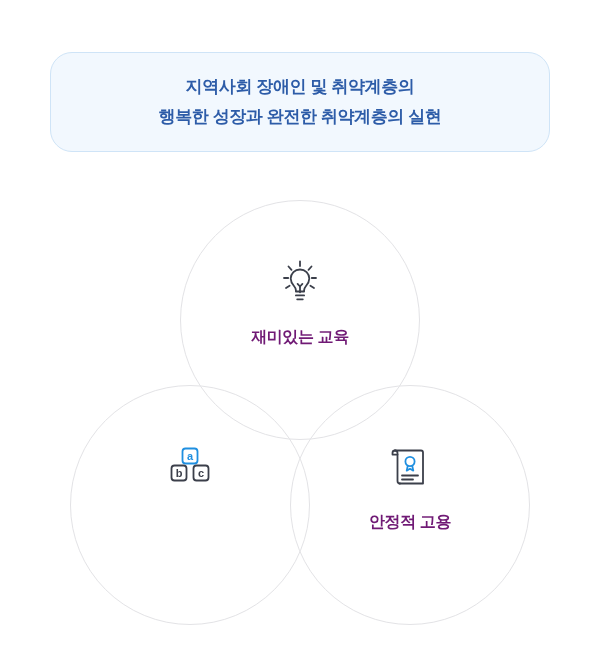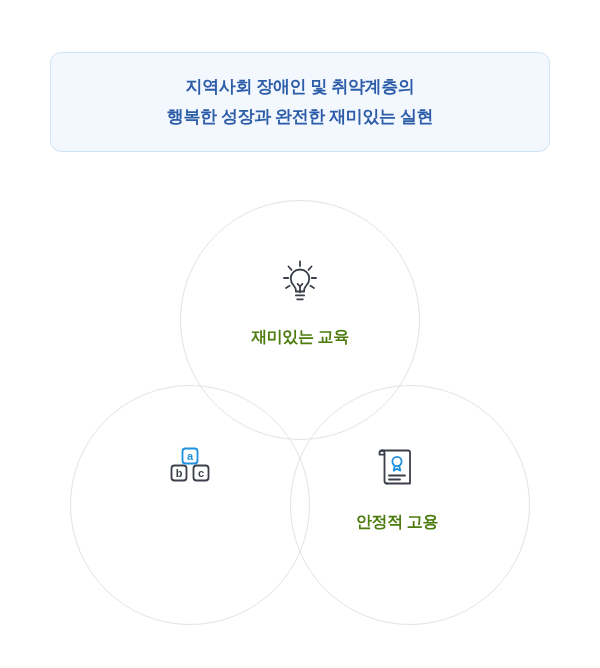--- a/index.html
+++ b/index.html
@@ -24,21 +24,21 @@
 
   
   .banner {
     position: absolute;
     left: 50px;
     top: 52px;
     width: 500px;
     height: 100px;
     background: #f2f8fe;
     border: 1px solid #cfe4f7;
-    border-radius: 11px;
+    border-radius: 22px;
     display: flex;
     flex-direction: column;
     align-items: center;
     justify-content: center;
     gap: 6px;
   }
   .banner-line {
     color: #2d5ca8;
     font-size: 17px;
     font-weight: bold;
@@ -77,45 +77,45 @@
   .node {
     position: absolute;
     width: 200px;
     display: flex;
     flex-direction: column;
     align-items: center;
     gap: 16px;
   }
   .node-top   { left: 200px; top: 255px; }
   .node-left  { left: 90px;  top: 440px; }
-  .node-right { left: 297px; top: 440px; }
+  .node-right { left: 310px; top: 440px; }
 
   .node-icon {
     width: 56px;
     height: 56px;
     display: flex;
     align-items: center;
     justify-content: center;
   }
   .node-label {
-    color: #4d7c0f;
+    color: #701a75;
     font-size: 16px;
     font-weight: bold;
     letter-spacing: -0.4px;
     text-align: center;
   }
 </style>
 </head>
 <body>
 
 <div class="stage">
 
   <div class="banner">
     <div class="banner-line">지역사회 장애인 및 취약계층의</div>
-    <div class="banner-line">행복한 성장과 완전한 재미있는 실현</div>
+    <div class="banner-line">행복한 성장과 완전한 취약계층의 실현</div>
   </div>
 
   <div class="circle circle-top"></div>
   <div class="circle circle-left"></div>
   <div class="circle circle-right"></div>
 
   <div class="node node-top">
     <div class="node-icon">
       <svg width="56" height="56" viewBox="0 0 56 56" fill="none" aria-hidden="true">
         <g stroke="#3b3f4a" stroke-width="1.8" stroke-linecap="round" stroke-linejoin="round">

